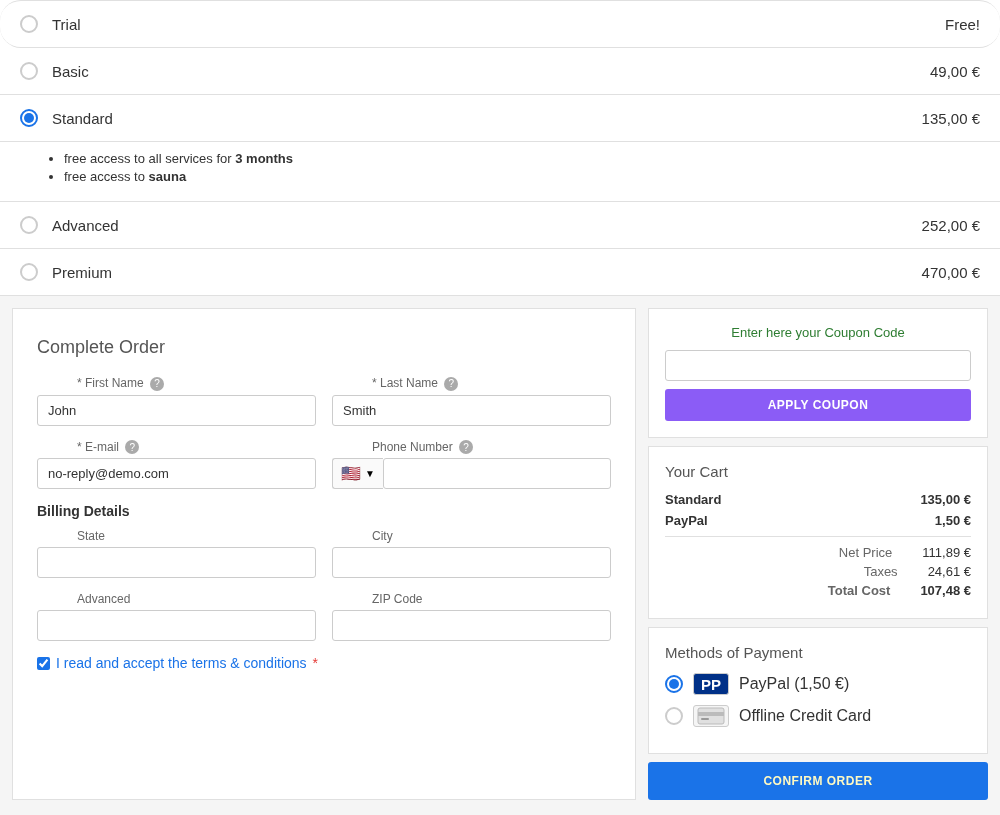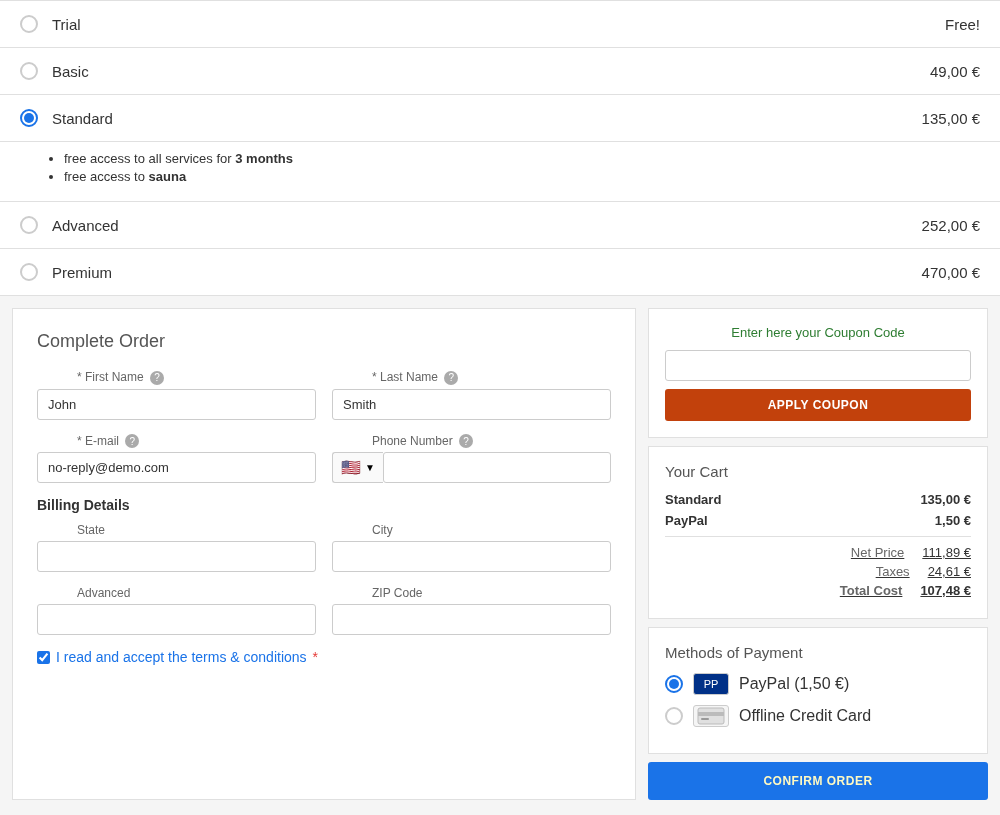--- a/index.html
+++ b/index.html
@@ -7,21 +7,21 @@
 
     .page-wrapper { max-width: 1000px; margin: 0 auto; background: #fff; }
 
     
     .plan-row {
       display: flex; align-items: center;
       padding: 14px 20px;
       border-bottom: 1px solid #e0e0e0;
       cursor: pointer;
     }
-    .plan-row:first-child { border-top: 1px solid #e0e0e0; }
+    .plan-row:first-child { border-top: 1px solid #e0e0e0; border-radius: 21px; }
     .plan-row.selected { background: #fff; }
     .plan-details-row {
       padding: 6px 20px 14px 48px;
       border-bottom: 1px solid #e0e0e0;
       background: #fff;
     }
     .plan-details-row ul { list-style: disc; padding-left: 16px; }
     .plan-details-row li { margin: 3px 0; font-size: 13px; }
     .plan-details-row li b { font-weight: bold; }
 
@@ -44,21 +44,21 @@
       display: flex; gap: 0;
       padding: 0;
       background: #f5f5f5;
     }
 
     
     .order-form {
       flex: 1;
       background: #fff;
       margin: 12px;
-      padding: 22px 24px;
+      padding: 28px 24px;
       border: 1px solid #e0e0e0;
     }
     .order-form h2 { font-size: 18px; font-weight: normal; color: #555; margin-bottom: 18px; }
 
     .form-row { display: flex; gap: 16px; margin-bottom: 14px; }
     .form-group { flex: 1; display: flex; flex-direction: column; }
     .form-group label { font-size: 12px; color: #666; margin-bottom: 4px; margin-left: 40px; }
     .form-group label .help-icon {
       display: inline-flex; align-items: center; justify-content: center;
       width: 14px; height: 14px; border-radius: 50%; background: #aaa;
@@ -110,56 +110,56 @@
       margin-bottom: 8px;
     }
     .coupon-title { color: #2e7d32; font-size: 13px; text-align: center; margin-bottom: 10px; }
     .coupon-input {
       width: 100%; padding: 7px 10px;
       border: 1px solid #ccc; border-radius: 3px;
       font-size: 13px; margin-bottom: 8px;
     }
     .apply-coupon-btn {
       width: 100%; padding: 9px;
-      background: #c2410c; color: #fff;
+      background: #8b5cf6; color: #fff;
       border: none; border-radius: 3px;
       font-size: 12px; font-weight: bold; letter-spacing: 0.5px;
       cursor: pointer;
     }
 
     .cart-section {
       background: #fff;
       border: 1px solid #e0e0e0;
       padding: 16px;
       margin-bottom: 8px;
     }
     .cart-title { font-size: 15px; color: #555; margin-bottom: 12px; }
     .cart-row { display: flex; justify-content: space-between; margin-bottom: 6px; font-size: 13px; }
     .cart-row.bold { font-weight: bold; }
     .cart-divider { border: none; border-top: 1px solid #e0e0e0; margin: 8px 0; }
     .cart-subtotal { text-align: right; margin-top: 6px; }
-    .cart-subtotal .row { display: flex; justify-content: flex-end; gap: 18px; font-size: 13px; margin-bottom: 4px; text-decoration: underline; }
+    .cart-subtotal .row { display: flex; justify-content: flex-end; gap: 30px; font-size: 13px; margin-bottom: 4px; }
     .cart-subtotal .row.bold { font-weight: bold; }
     .cart-subtotal .label { color: #666; }
 
     .payment-section {
       background: #fff;
       border: 1px solid #e0e0e0;
       padding: 16px;
       margin-bottom: 8px;
     }
     .payment-title { font-size: 15px; color: #555; margin-bottom: 12px; }
     .payment-option { display: flex; align-items: center; gap: 10px; margin-bottom: 10px; cursor: pointer; }
     .payment-option .radio-circle { margin-right: 0; }
     .payment-icon {
       width: 36px; height: 22px; border: 1px solid #ccc; border-radius: 3px;
       background: #f5f5f5; display: flex; align-items: center; justify-content: center;
       font-size: 8px; color: #666; overflow: hidden;
     }
-    .paypal-icon { background: #003087; color: #fff; font-size: 11px; font-weight: normal; }
+    .paypal-icon { background: #003087; color: #fff; font-size: 15px; font-weight: bold; }
     .card-icon { background: #f5f5f5; }
     .payment-label { font-size: 16px; }
 
     .confirm-btn {
       width: 100%; padding: 12px;
       background: #1a73e8; color: #fef9c3;
       border: none; border-radius: 3px;
       font-size: 12px; font-weight: bold; letter-spacing: 0.5px;
       cursor: pointer;
       margin-top: 0;

